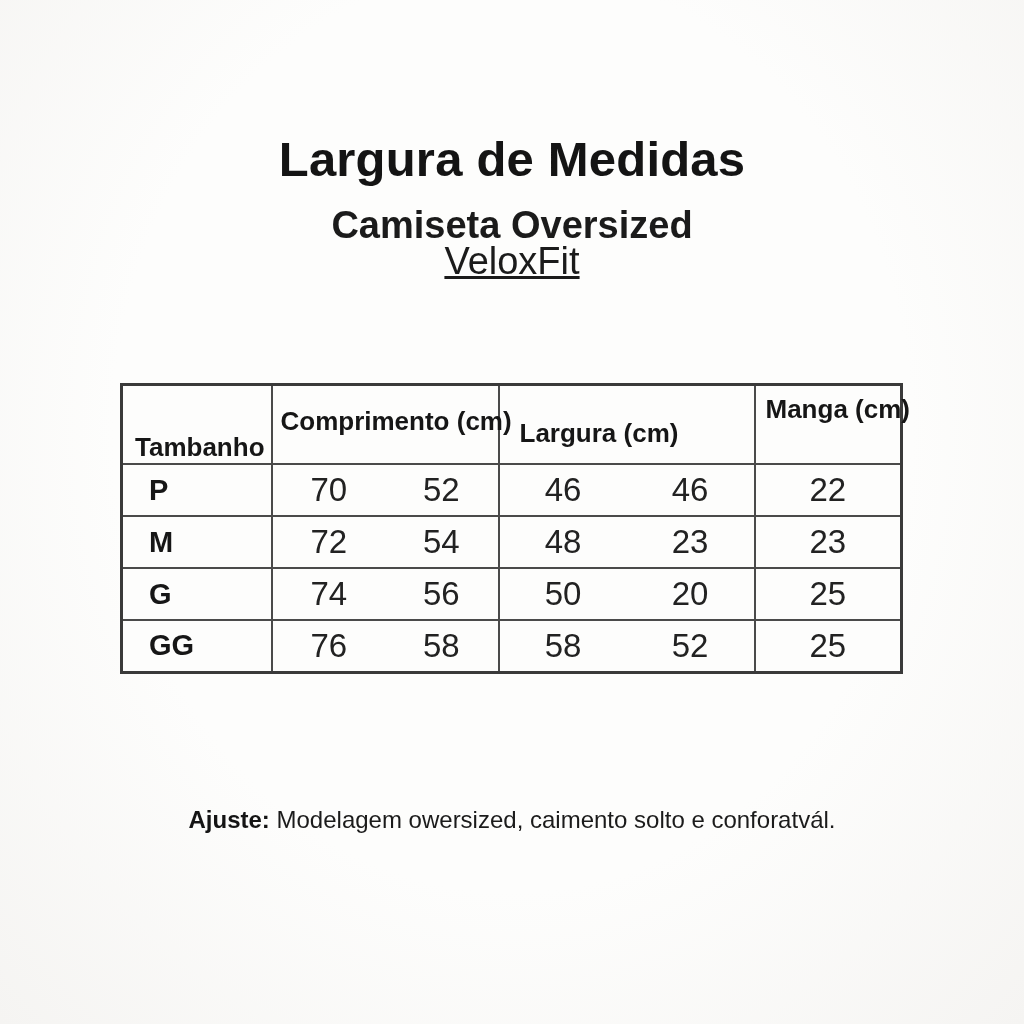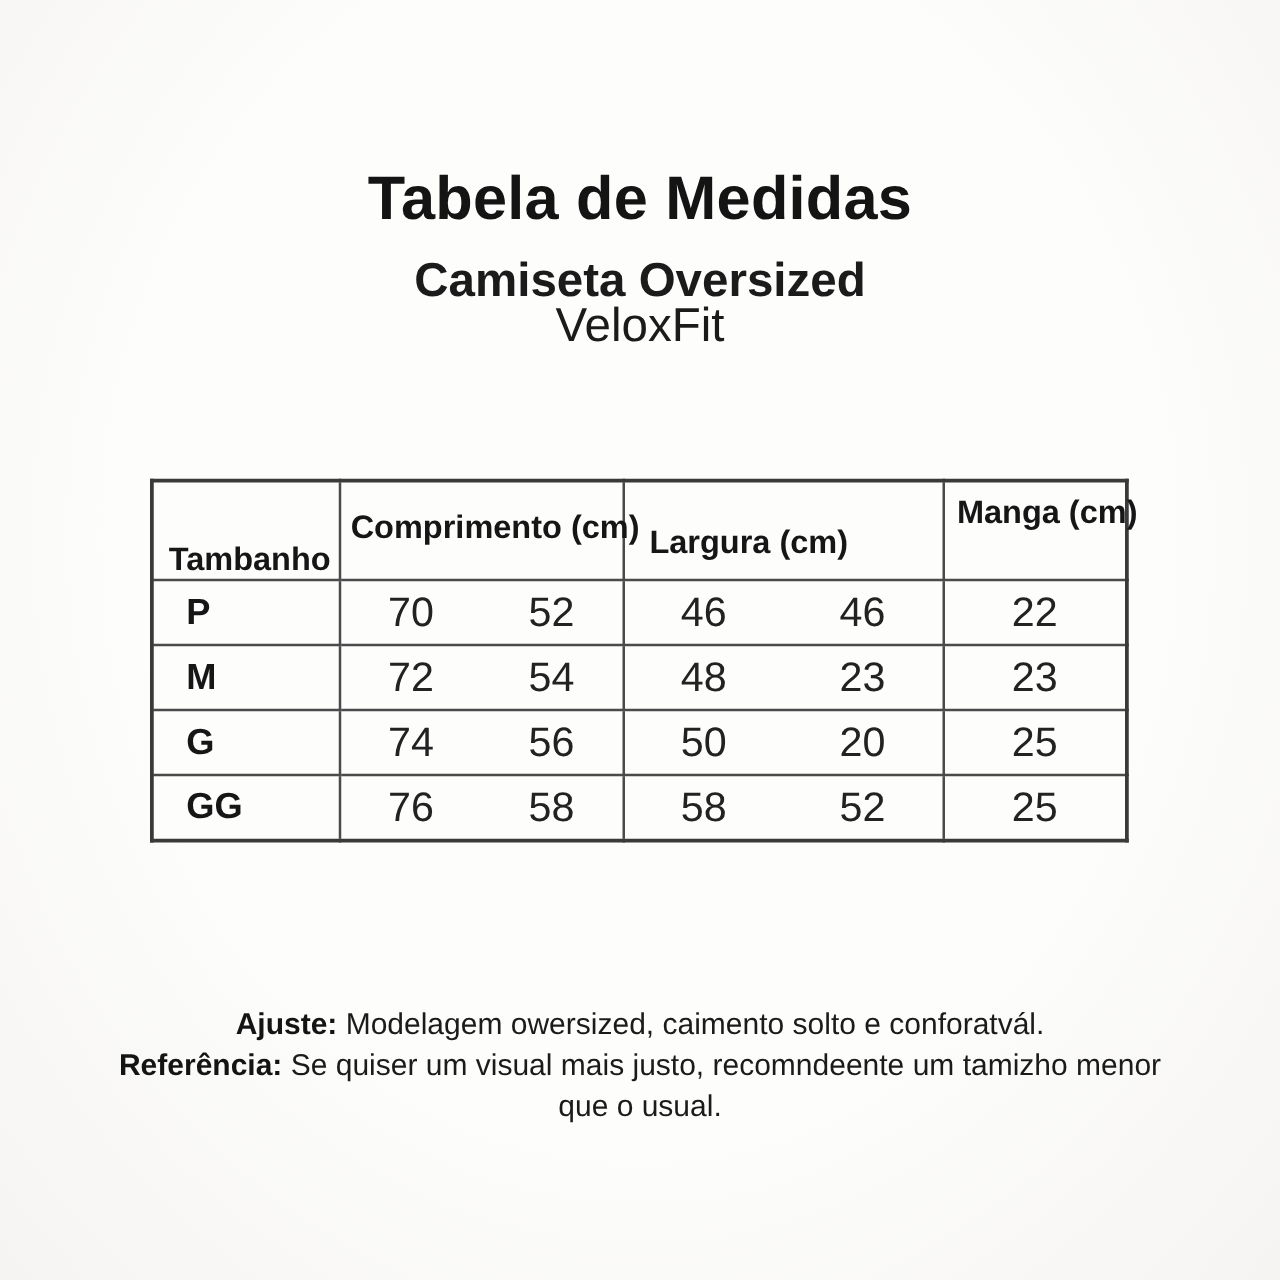--- a/index.html
+++ b/index.html
@@ -50,20 +50,21 @@
   .brand {
     position: absolute;
     top: 240px;
     left: 0;
     width: 100%;
     text-align: center;
     font-size: 38px;
     font-weight: 400;
     color: #1b1b1b;
     line-height: 1.15;
+    text-decoration: underline;
   }
 
   
   table.size-table {
     position: absolute;
     left: 120px;
     top: 383px;
     width: 780px;
     border-collapse: collapse;
     table-layout: fixed;
@@ -137,21 +138,21 @@
   .notes p.note-ref {
     max-width: 870px;
   }
   .notes b { font-weight: 700; color: #141414; }
 </style>
 </head>
 <body>
 
 <div class="page">
 
-  <h1 class="title">Tabela de Medidas</h1>
+  <h1 class="title">Largura de Medidas</h1>
   <div class="subtitle">Camiseta Oversized</div>
   <div class="brand">VeloxFit</div>
 
   <table class="size-table">
     <colgroup>
       <col style="width:150px">
       <col style="width:227px">
       <col style="width:256px">
       <col style="width:147px">
     </colgroup>
@@ -229,19 +230,15 @@
         <td class="cell-single">25</td>
       </tr>
     </tbody>
   </table>
 
   <div class="notes">
     <p class="note-ajuste">
       <b>Ajuste:</b>
       <span>Modelagem owersized, caimento solto e conforatvál.</span>
     </p>
-    <p class="note-ref">
-      <b>Referência:</b>
-      <span>Se quiser um visual mais justo, recomndeente um tamizho menor que o usual.</span>
-    </p>
   </div>
 
 </div>
 
 </body></html>

